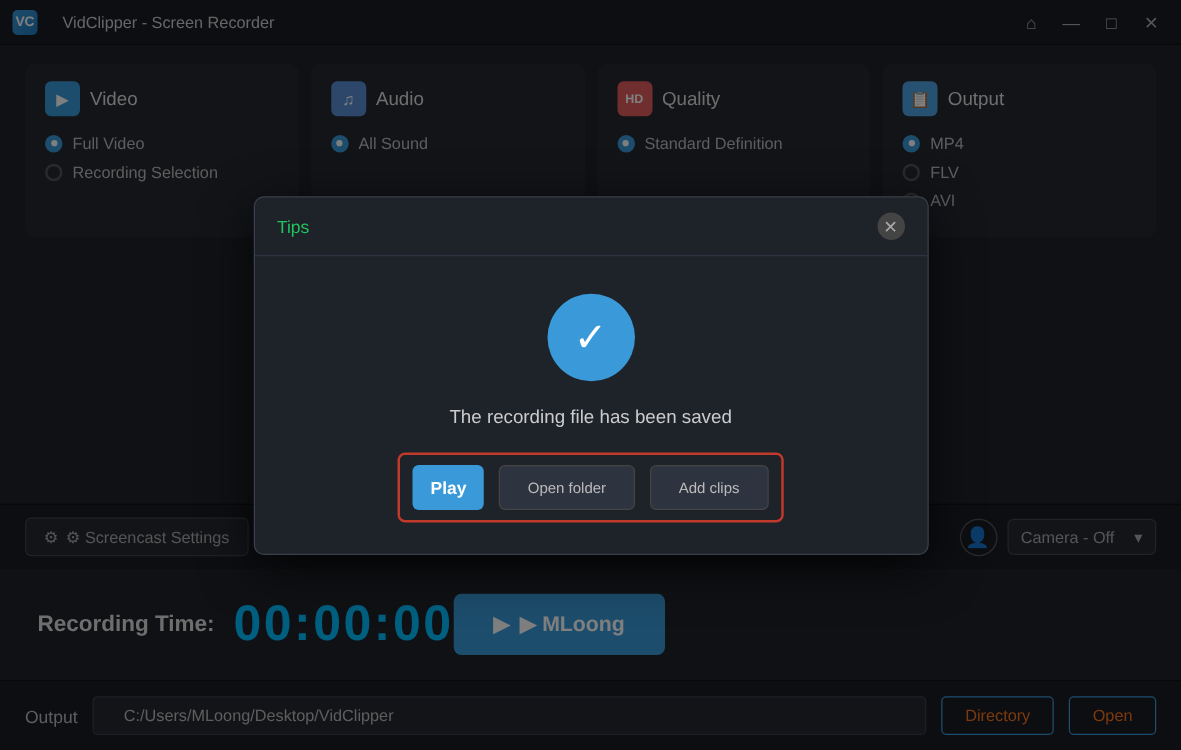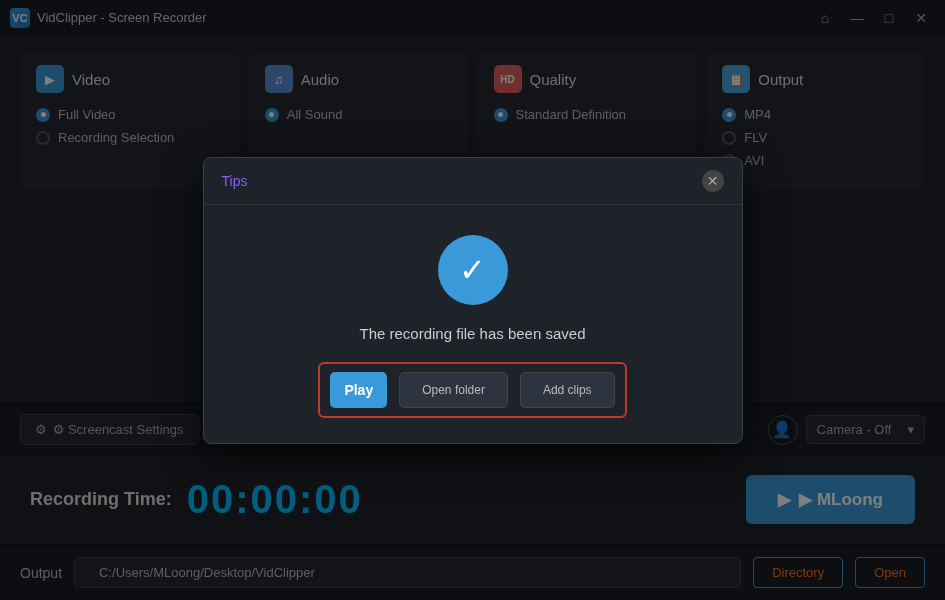--- a/index.html
+++ b/index.html
@@ -19,21 +19,21 @@
       background: #1a1d24;
       display: flex;
       align-items: center;
       padding: 0 10px;
       justify-content: space-between;
       border-bottom: 1px solid #111;
     }
     .title-bar-left {
       display: flex;
       align-items: center;
-      gap: 7px;
+      gap: 20px;
     }
     .app-icon {
       width: 20px;
       height: 20px;
       background: linear-gradient(135deg, #3a9ad9, #1e7abf);
       border-radius: 4px;
       display: flex;
       align-items: center;
       justify-content: center;
       font-size: 11px;
@@ -189,21 +189,21 @@
       gap: 16px;
       cursor: pointer;
     }
 
     
     .recording-row {
       background: #1e2229;
       padding: 20px 30px;
       display: flex;
       align-items: center;
-      justify-content: space-between;
+      justify-content: flex-start;
     }
     .recording-label {
       font-size: 18px;
       font-weight: bold;
       color: #ddd;
     }
     .recording-time {
       font-size: 40px;
       font-weight: bold;
       color: #00bfff;
@@ -281,21 +281,21 @@
     }
     .modal-header {
       display: flex;
       align-items: center;
       justify-content: space-between;
       padding: 12px 18px;
       border-bottom: 1px solid #2e3340;
     }
     .modal-title {
       font-size: 14px;
-      color: #8b5cf6;
+      color: #22c55e;
     }
     .modal-close {
       width: 22px;
       height: 22px;
       background: #444;
       border: none;
       border-radius: 50%;
       cursor: pointer;
       color: #aaa;
       font-size: 14px;

